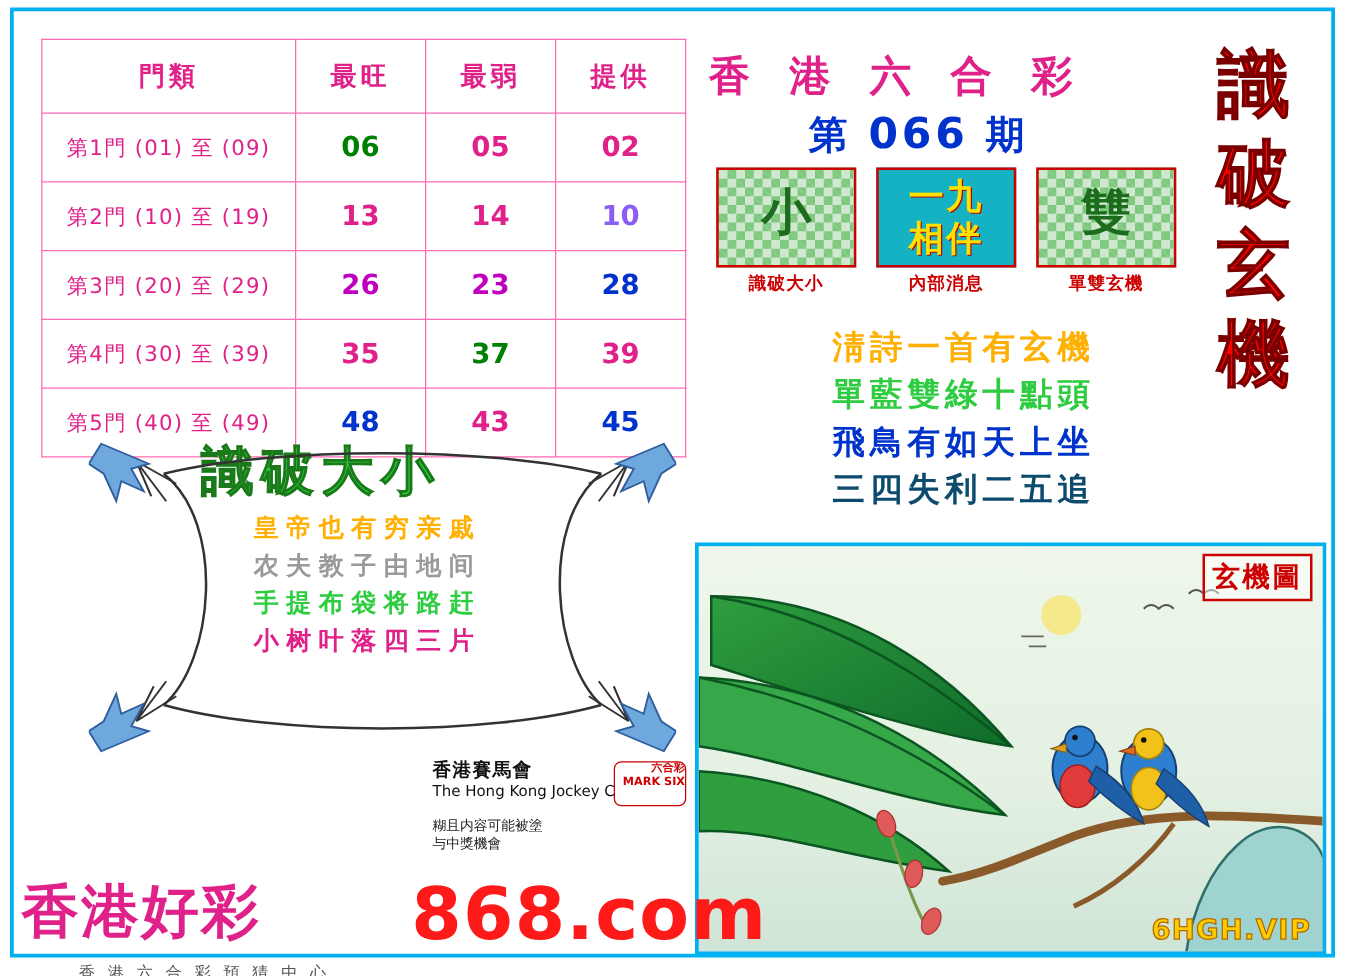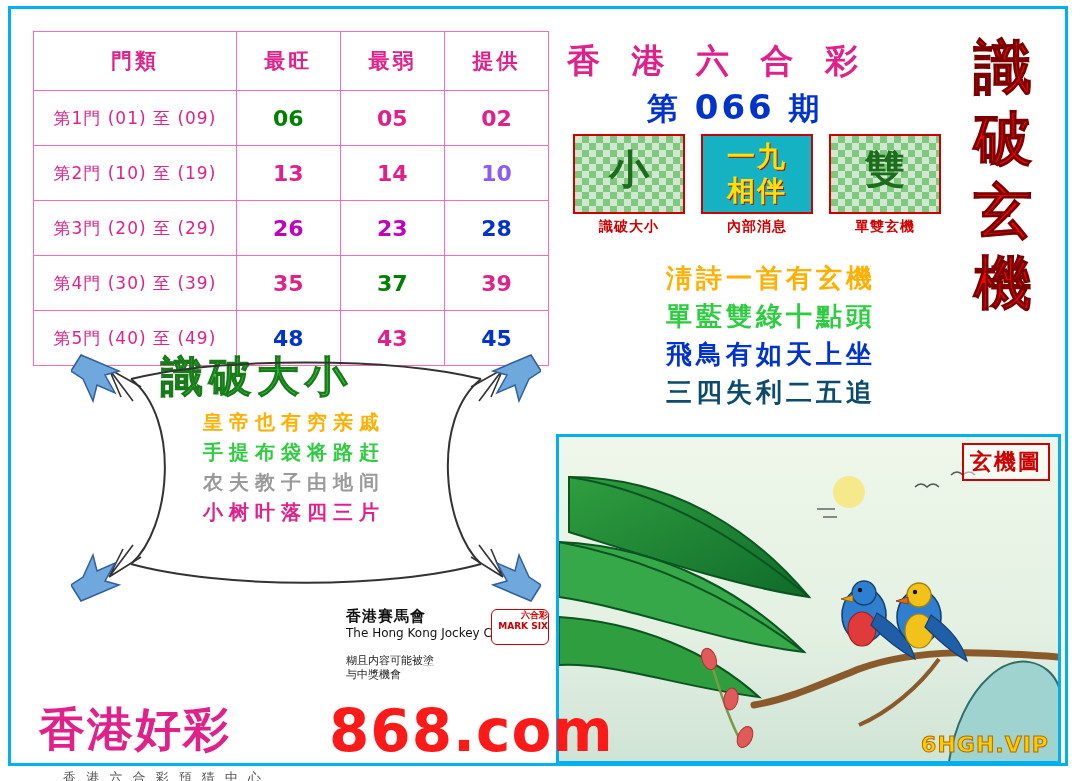--- a/index.html
+++ b/index.html
@@ -153,21 +153,21 @@
     color:#e00;font-weight:bold;text-align:center;
   }
   .atv .ball{
     width:48px;height:48px;border-radius:50%;
     background:conic-gradient(#2a9df4 0 25%,#e8e8e8 0 50%,#2a9df4 0 75%,#e8e8e8 0);
     margin:0 auto;border:2px solid #1b6fb5;
   }
   .atv .txt{font-size:26px;letter-spacing:1px;margin-top:-6px;}
   
   .wm-left{
-    position:absolute;left:28px;top:690px;
+    position:absolute;left:6px;top:690px;
     font-size:46px;font-weight:bold;color:#e0218a;letter-spacing:2px;
     text-shadow:2px 2px 0 rgba(255,255,255,.6);
   }
   .wm-num{
     position:absolute;left:318px;top:688px;
     font-size:58px;font-weight:bold;color:#ff1a1a;letter-spacing:1px;
   }
   .wm-sub{
     position:absolute;left:52px;top:760px;font-size:13px;color:#555;letter-spacing:3px;
   }
@@ -245,22 +245,22 @@
     <g fill="#6fa8dc" stroke="#2f5f9e" stroke-width="1.5">
       <path d="M10 6 L48 22 L34 26 L44 44 L26 36 L22 52 L12 30 L0 22 Z"></path>
       <path d="M460 6 L422 22 L436 26 L426 44 L444 36 L448 52 L458 30 L470 22 Z"></path>
       <path d="M10 252 L48 236 L34 232 L44 214 L26 222 L22 206 L12 228 L0 236 Z"></path>
       <path d="M460 252 L422 236 L436 232 L426 214 L444 222 L448 206 L458 228 L470 236 Z"></path>
     </g>
   </svg>
 
   <div class="poem-box">
     <div class="poem-line" id="zp0" style="color: rgb(255, 176, 0);">皇帝也有穷亲戚</div>
+    <div class="poem-line" id="zp2" style="color: rgb(154, 154, 154);">农夫教子由地间</div>
     <div class="poem-line" id="zp1" style="color: rgb(46, 204, 64);">手提布袋将路赶</div>
-    <div class="poem-line" id="zp2" style="color: rgb(154, 154, 154);">农夫教子由地间</div>
     <div class="poem-line" id="zp3" style="color: rgb(224, 33, 138);">小树叶落四三片</div>
   </div>
 
   <div class="hk-title">香 港 六 合 彩</div>
 
   <div class="issue">
     <span>第</span>
     <span class="num">066</span>
     <span>期</span>
   </div>

